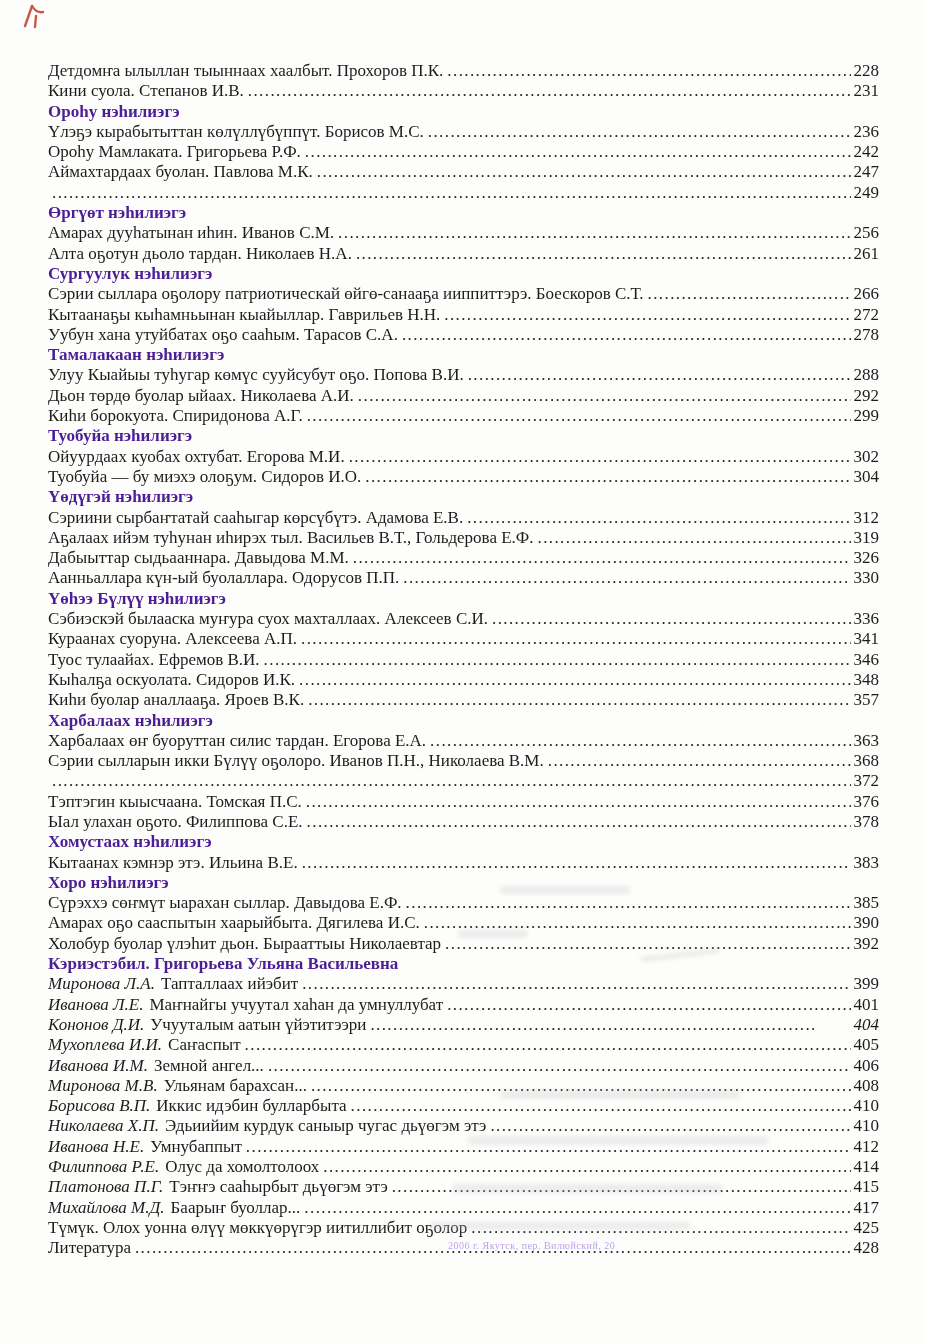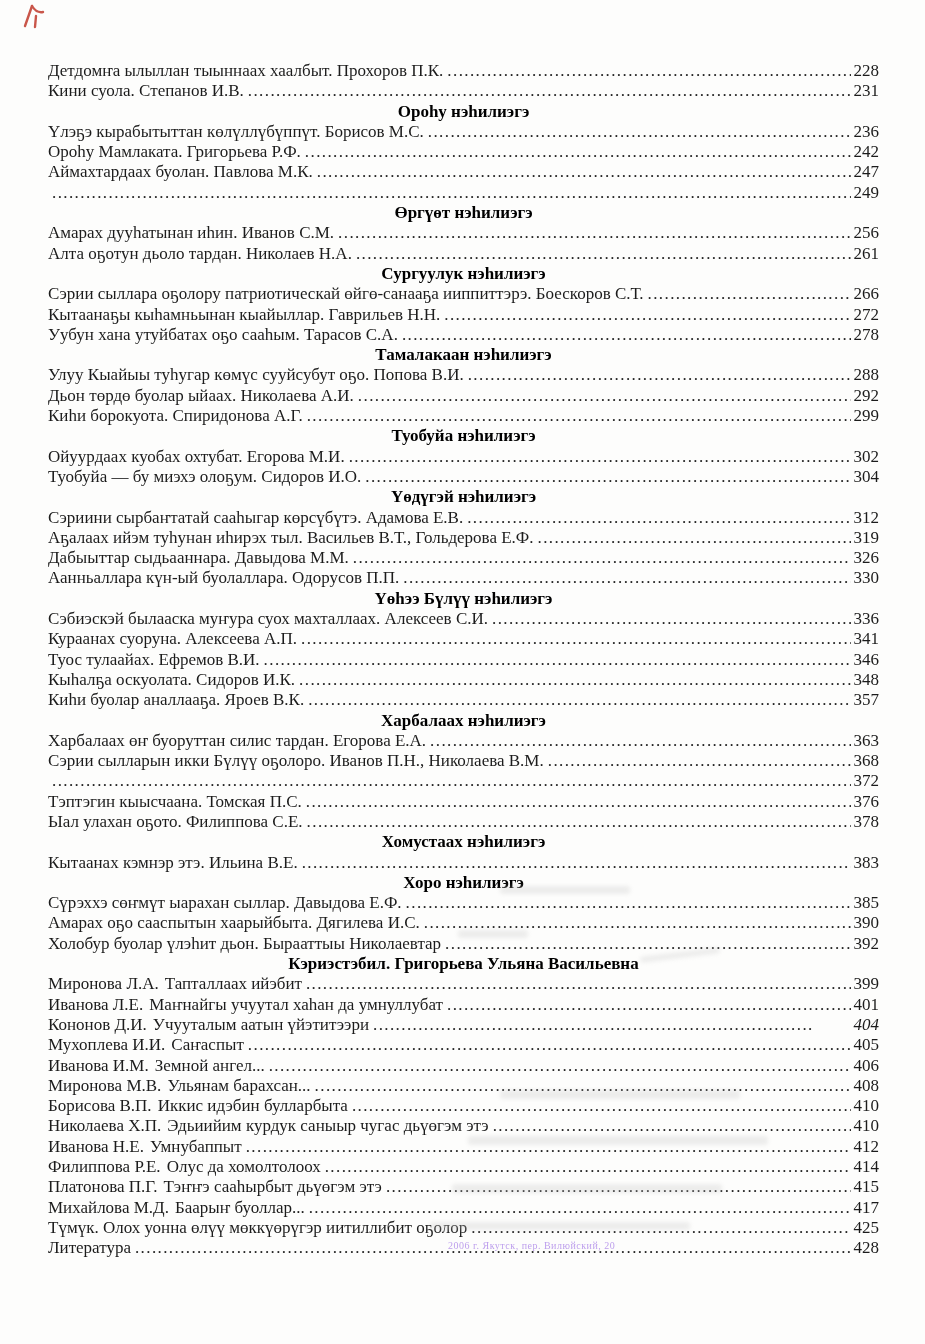--- a/index.html
+++ b/index.html
@@ -37,40 +37,40 @@
     font-size: 17px;
     line-height: 20.3px;
   }
   .row {
     display: flex;
     align-items: baseline;
     white-space: nowrap;
   }
   .row .title { flex: 0 0 auto; }
   .author {
+    font-style: italic;
     margin-right: 6px;
   }
   .leader {
     flex: 1 1 auto;
     overflow: hidden;
     white-space: nowrap;
     margin: 0 3px 0 4px;
     letter-spacing: 1.4px;
     color: #242424;
   }
   .page-num {
     flex: 0 0 auto;
     text-align: right;
     font-family: Liberation Serif, serif;
   }
   .page-num.italic { font-style: italic; margin-left: 37px; }
   .heading {
     font-weight: bold;
-    text-align: center;
-    color: #000000;
+    color: #4c1d95;
   }
   
   .smudge {
     position: absolute;
     background: #c6c6c6;
     opacity: 0.30;
     filter: blur(2px);
     border-radius: 3px;
   }
   .ghost-text {

